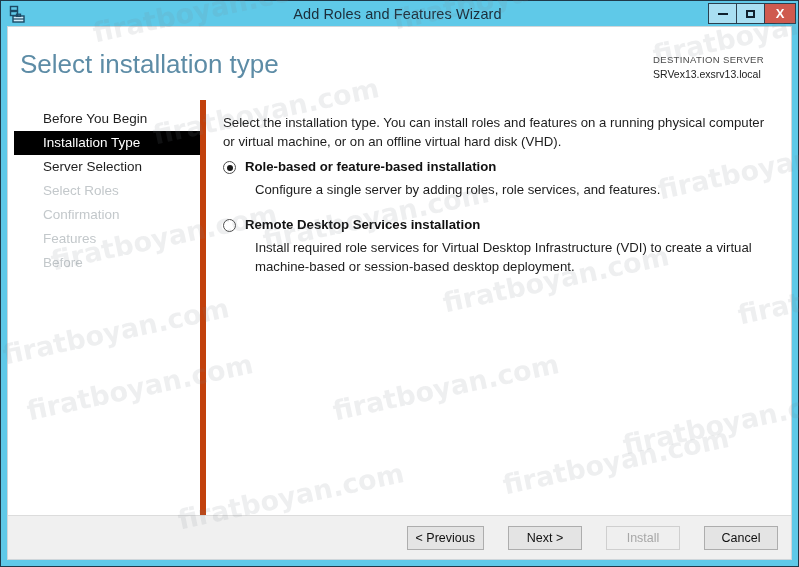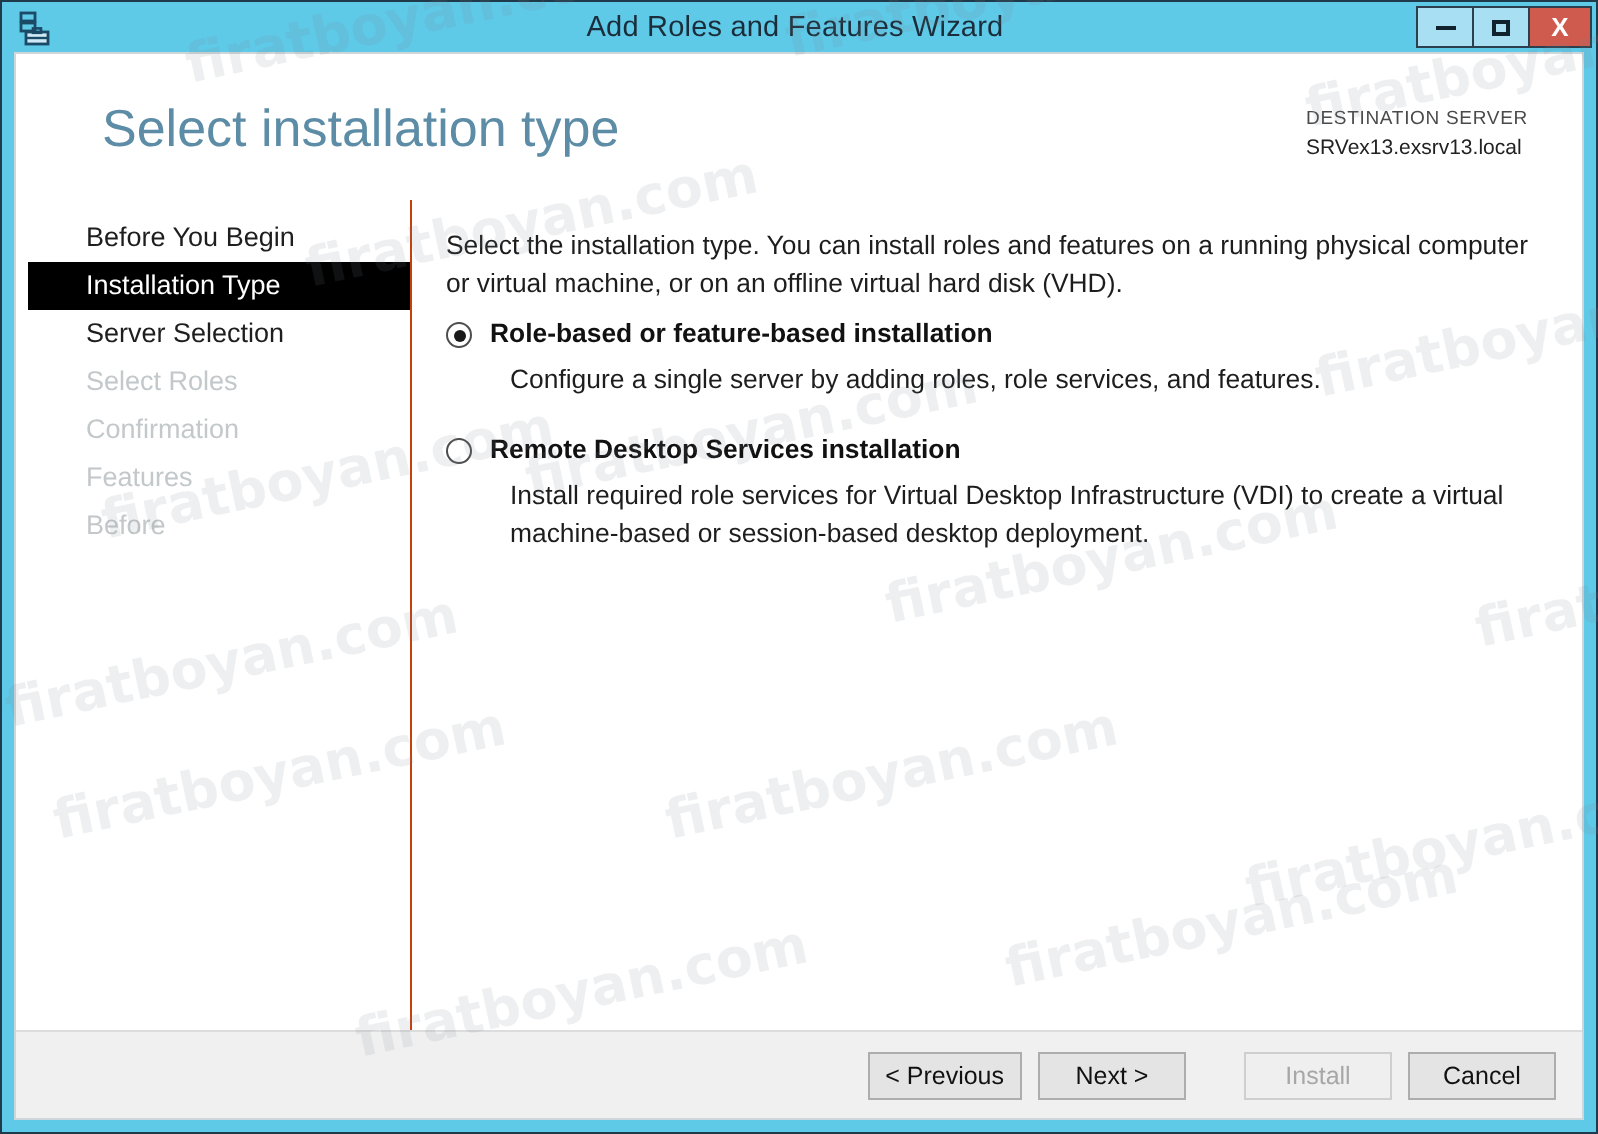--- a/index.html
+++ b/index.html
@@ -95,21 +95,21 @@
   
   #header {
     position: relative;
     flex: 0 0 73px;
     background: #ffffff;
     display: flex;
     align-items: flex-start;
   }
   #page-title {
     position: absolute;
-    left: 43px; top: 22px;
+    left: 12px; top: 22px;
     font-size: 26px;
     color: #5d8ca6;
     font-weight: 400;
     white-space: nowrap;
   }
   #dest-server {
     position: absolute;
     right: 27px; top: 27px;
     line-height: 1.35;
   }
@@ -130,21 +130,21 @@
     flex: 1 1 auto;
     display: flex;
     min-height: 0;
     position: relative;
   }
 
   
   #sidebar {
     flex: 0 0 198px;
     background: #ffffff;
-    border-right: 1px solid #c2410c;
+    border-right: 6px solid #c2410c;
     padding-top: 7px;
     position: relative;
   }
   .nav-item {
     height: 24px;
     line-height: 24px;
     padding-left: 35px;
     font-size: 13.5px;
     color: #1e1e1e;
     white-space: nowrap;
@@ -214,41 +214,40 @@
 
   
   #footer {
     flex: 0 0 44px;
     background: #f0f0f0;
     border-top: 1px solid #dcdcdc;
     display: flex;
     align-items: center;
     justify-content: flex-end;
     padding-right: 13px;
-    gap: 8px;
+    gap: 24px;
   }
   .btn {
     min-width: 74px;
     height: 24px;
     background: #e4e4e4;
     border: 1px solid #adadad;
     font-family: "Liberation Sans", sans-serif;
     font-size: 12.5px;
     color: #111111;
     display: flex;
     align-items: center;
     justify-content: center;
     padding: 0 8px;
     cursor: default;
   }
   .btn.disabled {
     color: #a7a7a7;
     border-color: #cfcfcf;
     background: #efefef;
-    margin-left: 21px;
   }
 
   
   #watermarks {
     position: absolute;
     left: 0; top: 0;
     width: 799px; height: 567px;
     pointer-events: none;
     overflow: hidden;
     z-index: 50;

